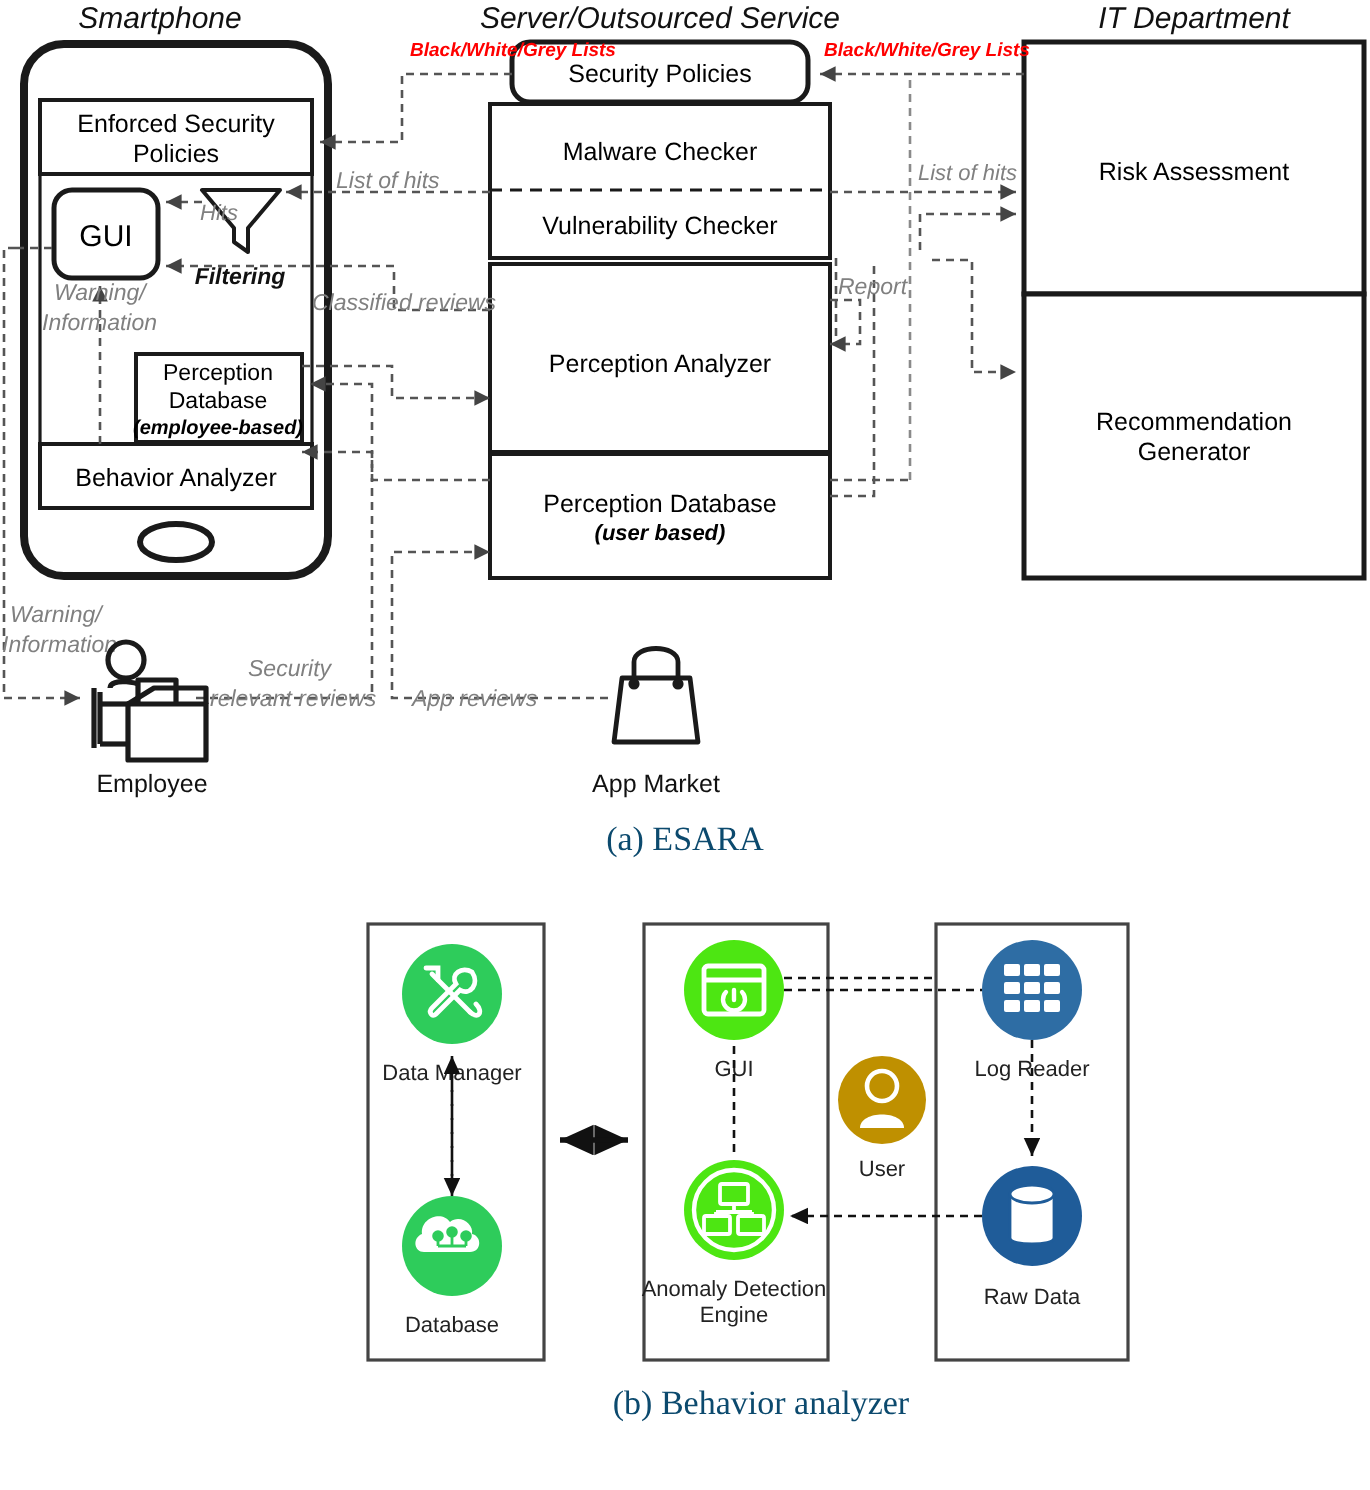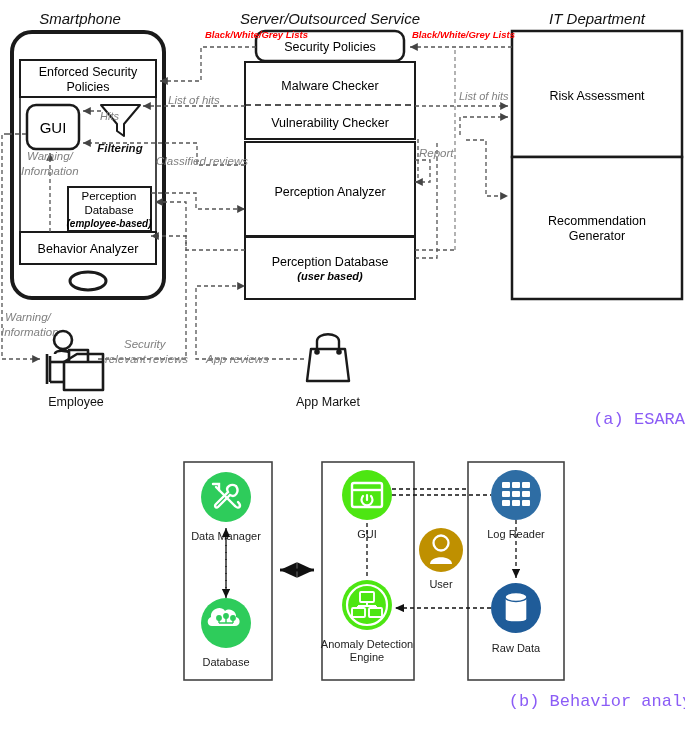--- a/index.html
+++ b/index.html
@@ -1,21 +1,21 @@
 <!DOCTYPE html>
 <html><head>
 <meta charset="utf-8">
 <style>
   html,body{margin:0;padding:0;background:#ffffff;}
   body{width:685px;height:745px;position:relative;
        font-family:"Liberation Sans",sans-serif;color:#111;overflow:hidden;}
-  .fig{position:absolute;left:0;top:10px;width:685px;height:651px;}
+  .fig{position:absolute;left:0;top:0;width:685px;height:651px;}
   svg{display:block;}
-  .cap{position:absolute;width:100%;text-align:right;
-       font-family:Liberation Mono, monospace;font-size:17px;color:#8b5cf6;}
+  .cap{position:absolute;width:100%;text-align:center;
+       font-family:Liberation Serif, serif;font-size:17px;color:#0c4a6e;}
   #cap-a{top:410px;}
   #cap-b{top:692px;padding-left:38px;}
 </style>
 </head>
 <body>
 
 <div class="fig">
 <svg width="685" height="410" viewBox="0 0 685 410" xmlns="http://www.w3.org/2000/svg">
   <defs>
     <marker id="ah" markerWidth="7" markerHeight="7" refX="6" refY="3" orient="auto">

